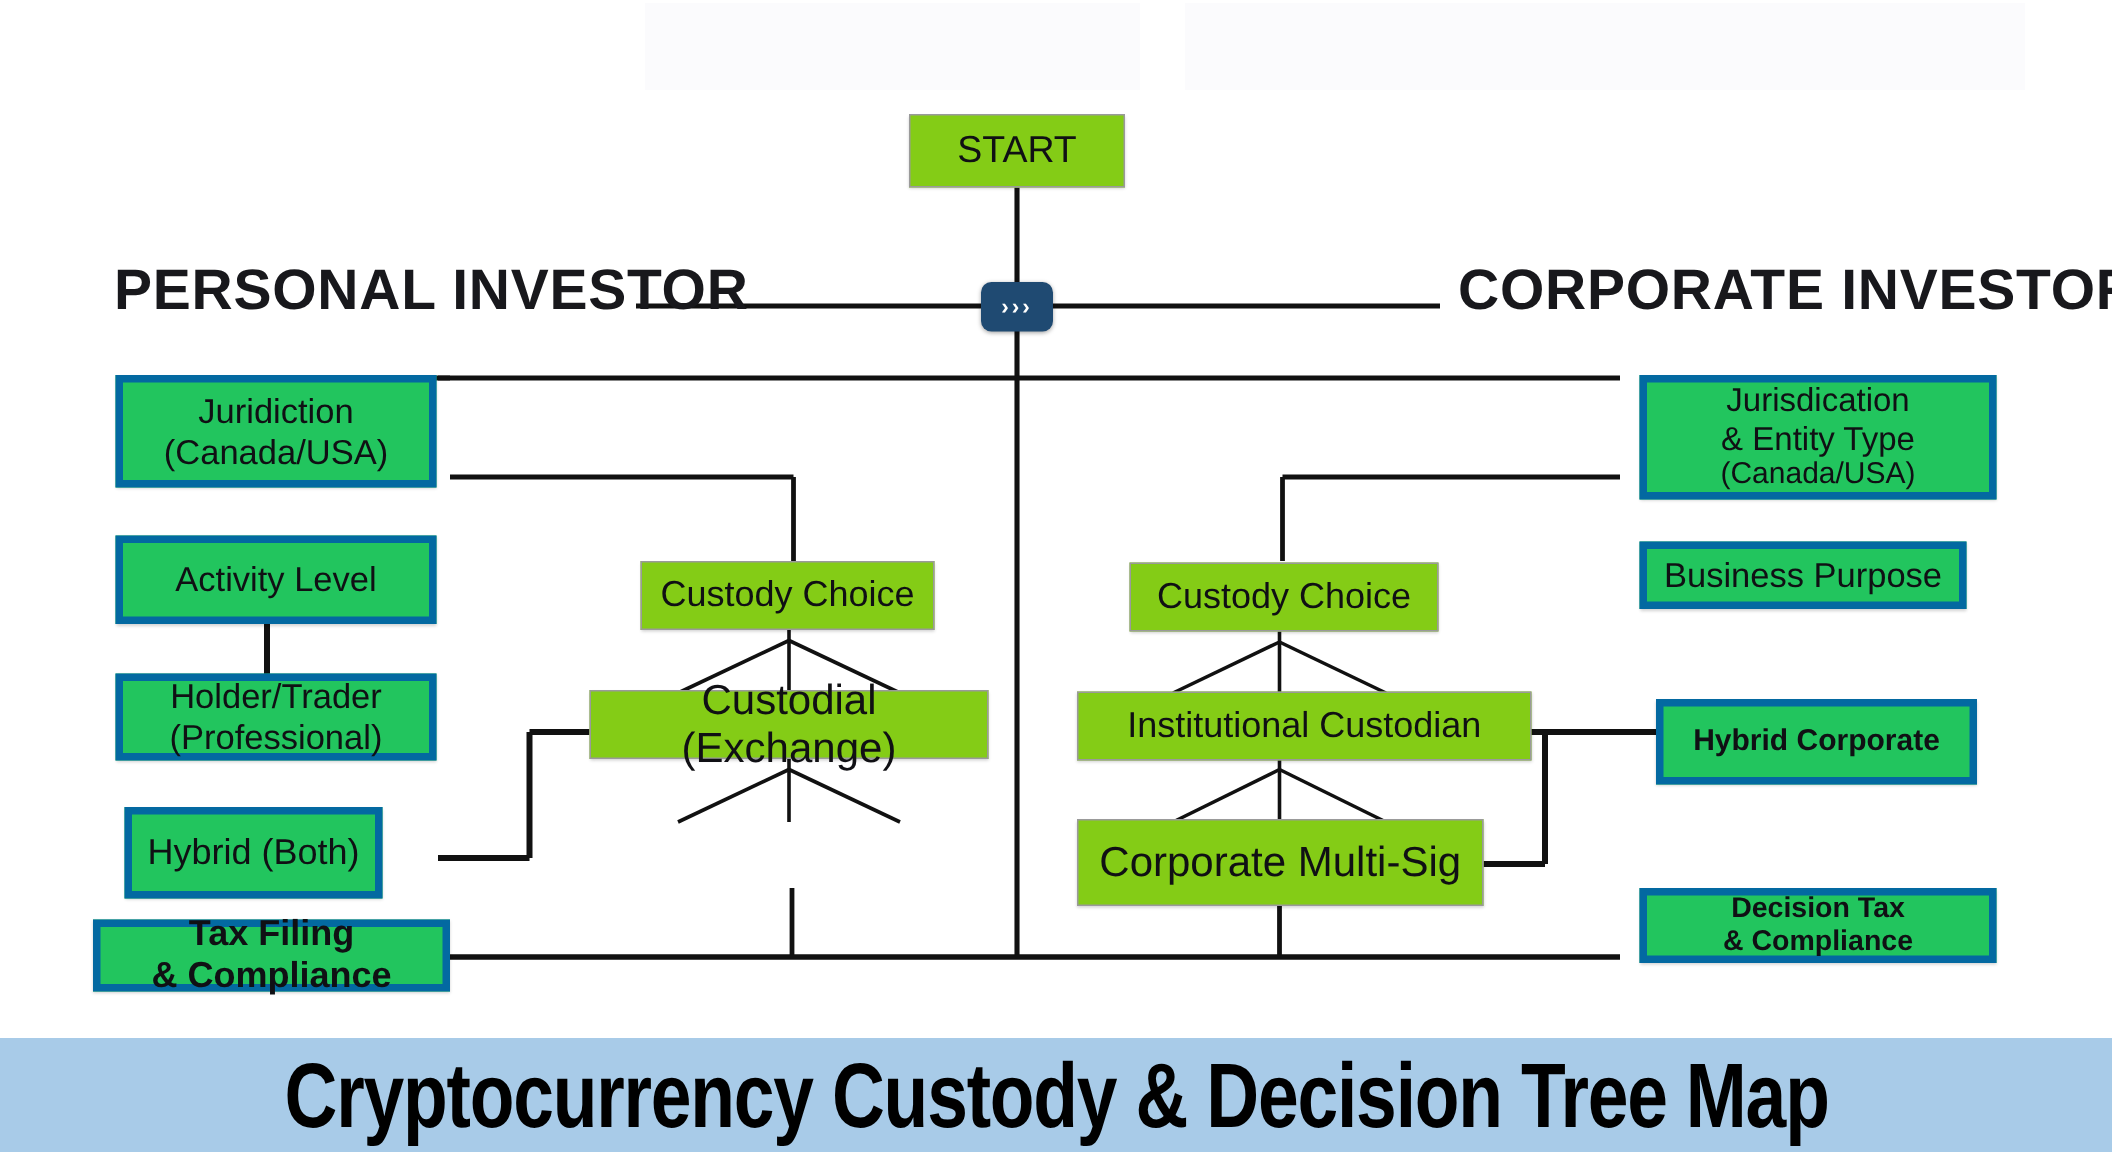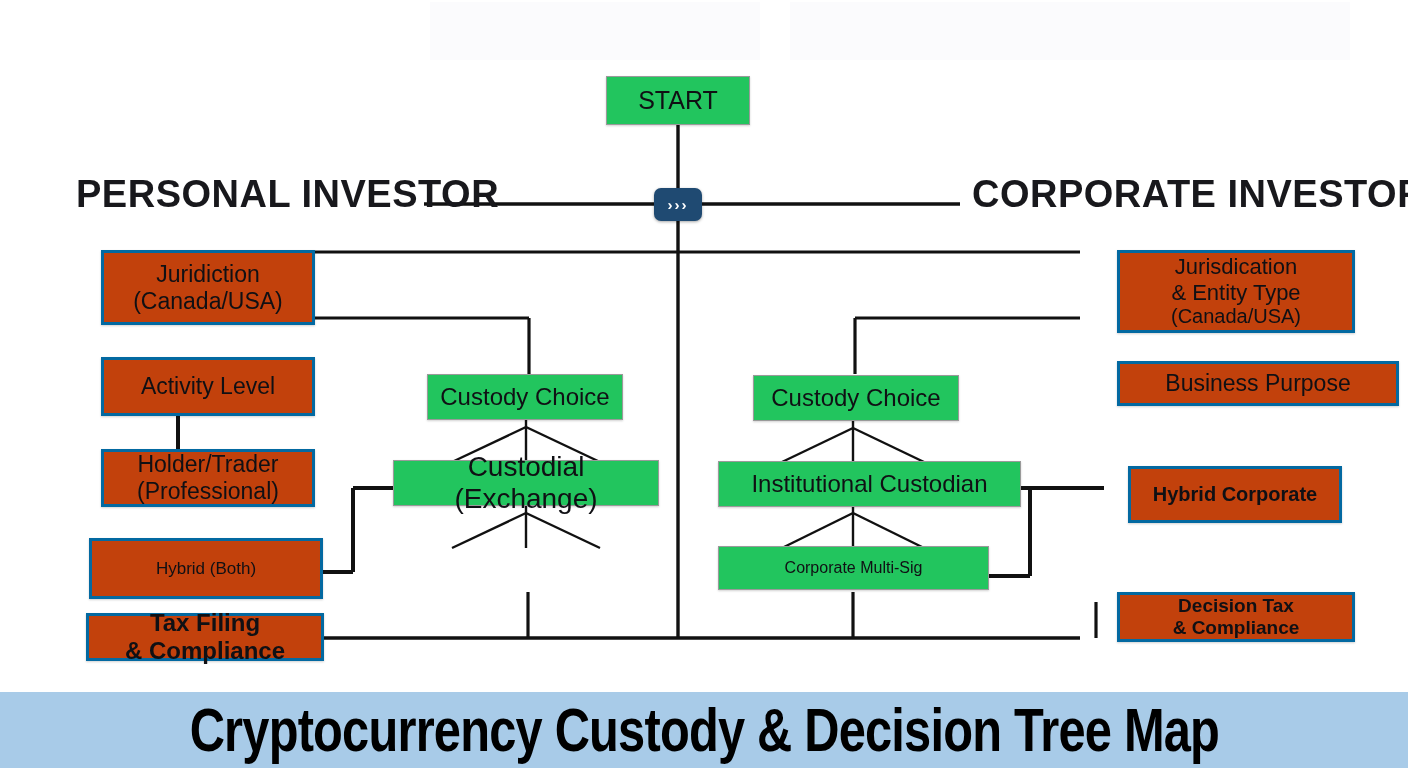--- a/index.html
+++ b/index.html
@@ -23,30 +23,29 @@
     text-align:center;
     z-index:3;
     line-height:1.16;
     color:#101014;
   }
   .node .lines{width:100%;padding:0 6px;}
   .node .l{display:block;}
 
   
   .box-grey{
-    background:#22c55e;
+    background:#84cc16;
     border:1px solid #9a9a9a;
     box-shadow:0 1px 2px rgba(0,0,0,.18);
   }
   
   .box-blue{
-    background:#c2410c;
-    border:3px solid #0369a1;
+    background:#22c55e;
+    border:5px solid #0369a1;
     box-shadow:0 1px 2px rgba(0,0,0,.18);
-    margin-left:24px;
   }
 
   
   .side-label{
     position:absolute;z-index:4;
     font-weight:bold;
     color:#18181c;
     white-space:nowrap;
     letter-spacing:.5px;
   }
@@ -174,42 +173,42 @@
     </div>
   </div>
 
   <div class="node box-blue" style="left:77px;top:449px;width:214px;height:58px;font-size:23px;">
     <div class="lines">
       <span class="l">Holder/Trader</span>
       <span class="l">(Professional)</span>
     </div>
   </div>
 
-  <div class="node box-blue" style="left:65px;top:538px;width:234px;height:61px;font-size:17px;">
+  <div class="node box-blue" style="left:83px;top:538px;width:172px;height:61px;font-size:24px;">
     <div class="lines">
       <span class="l">Hybrid (Both)</span>
     </div>
   </div>
 
   <div class="node box-blue" style="left:62px;top:613px;width:238px;height:48px;font-size:24px;font-weight:bold;">
     <div class="lines">
       <span class="l">Tax Filing</span>
       <span class="l">&amp; Compliance</span>
     </div>
   </div>
 
   <div class="node box-blue" style="left:1093px;top:250px;width:238px;height:83px;font-size:22px;">
     <div class="lines">
       <span class="l">Jurisdication</span>
       <span class="l">&amp; Entity Type</span>
       <span class="l" style="font-size:20px;">(Canada/USA)</span>
     </div>
   </div>
 
-  <div class="node box-blue" style="left:1093px;top:361px;width:282px;height:45px;font-size:23px;">
+  <div class="node box-blue" style="left:1093px;top:361px;width:218px;height:45px;font-size:23px;">
     <div class="lines">
       <span class="l">Business Purpose</span>
     </div>
   </div>
 
   <div class="node box-blue" style="left:1104px;top:466px;width:214px;height:57px;font-size:20px;font-weight:bold;">
     <div class="lines">
       <span class="l">Hybrid Corporate</span>
     </div>
   </div>
@@ -239,21 +238,21 @@
       <span class="l">Custody Choice</span>
     </div>
   </div>
 
   <div class="node box-grey" style="left:718px;top:461px;width:303px;height:46px;font-size:24px;text-align:center;">
     <div class="lines">
       <span class="l">Institutional Custodian</span>
     </div>
   </div>
 
-  <div class="node box-grey" style="left:718px;top:546px;width:271px;height:44px;font-size:16px;">
+  <div class="node box-grey" style="left:718px;top:546px;width:271px;height:58px;font-size:28px;">
     <div class="lines">
       <span class="l">Corporate Multi-Sig</span>
     </div>
   </div>
 
   <div id="banner">
     <div class="t">Cryptocurrency Custody &amp; Decision Tree Map</div>
   </div>
 
 </div>

